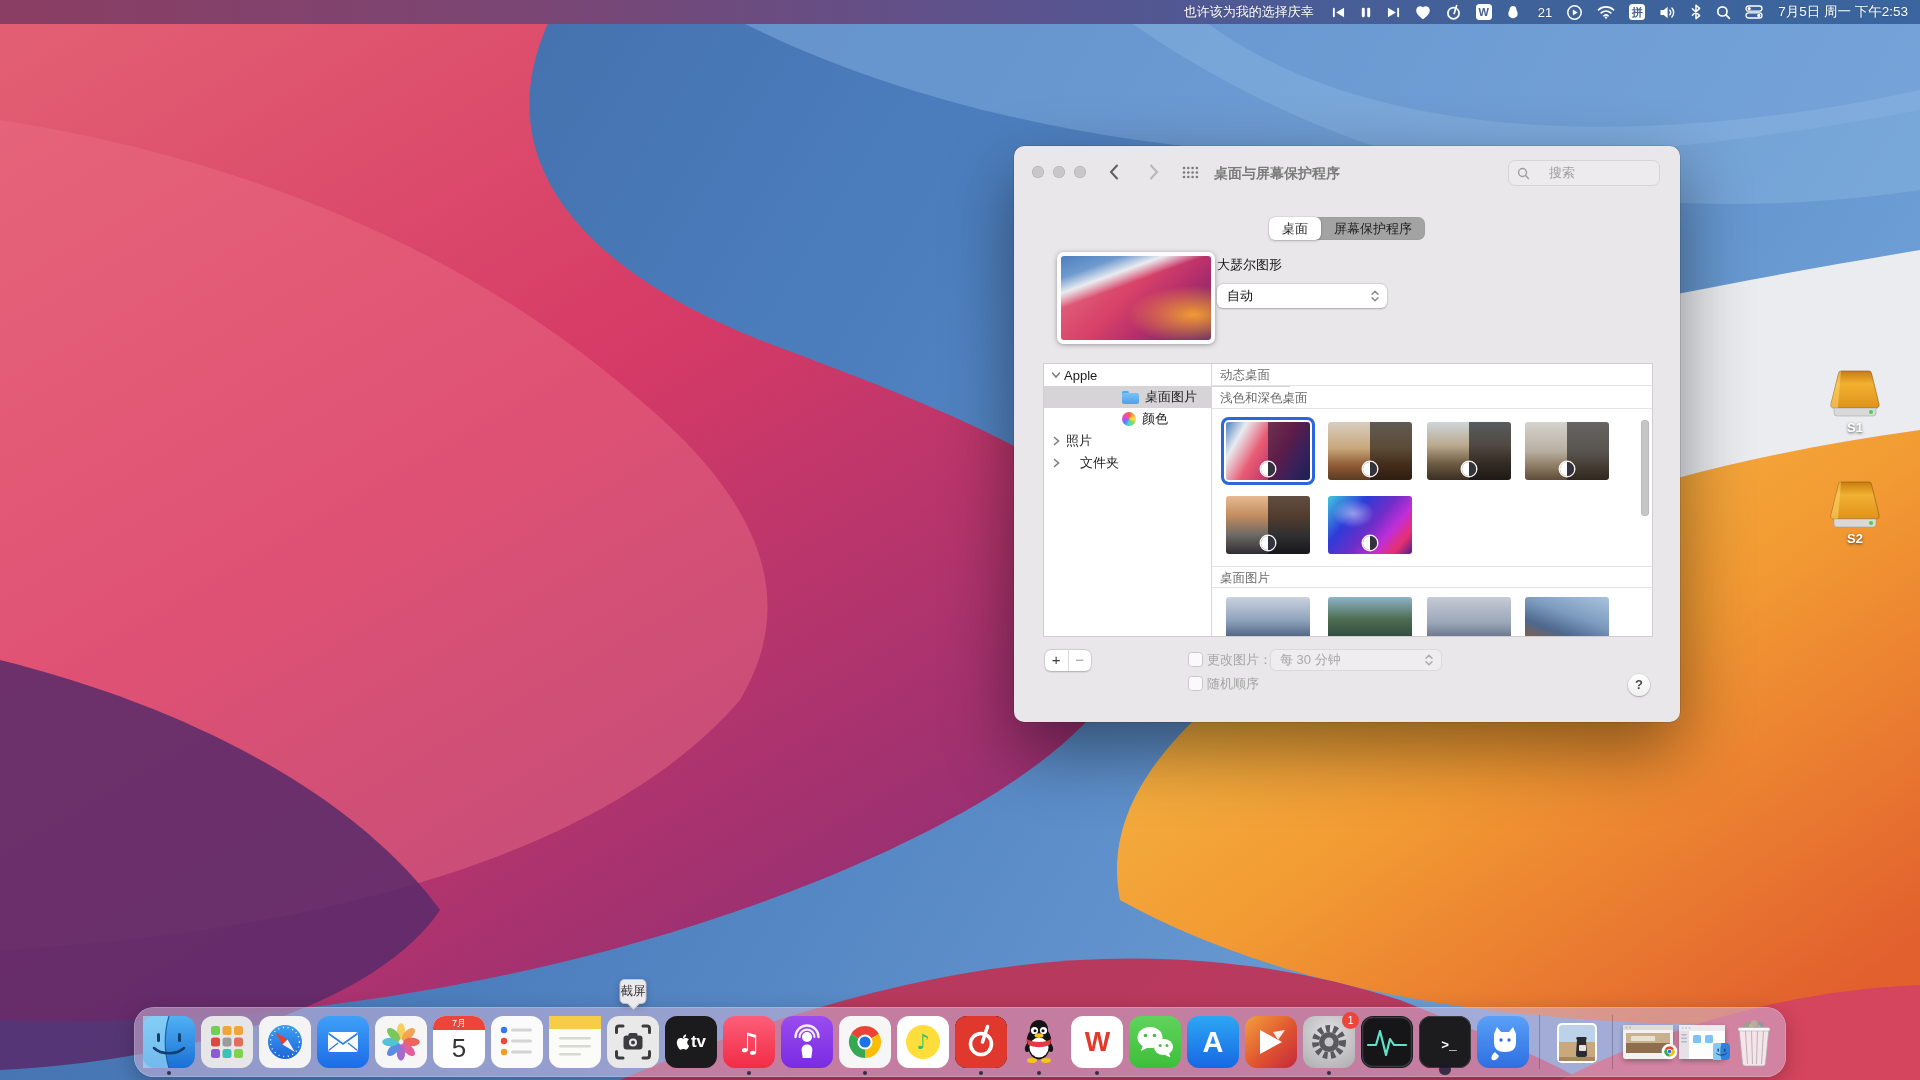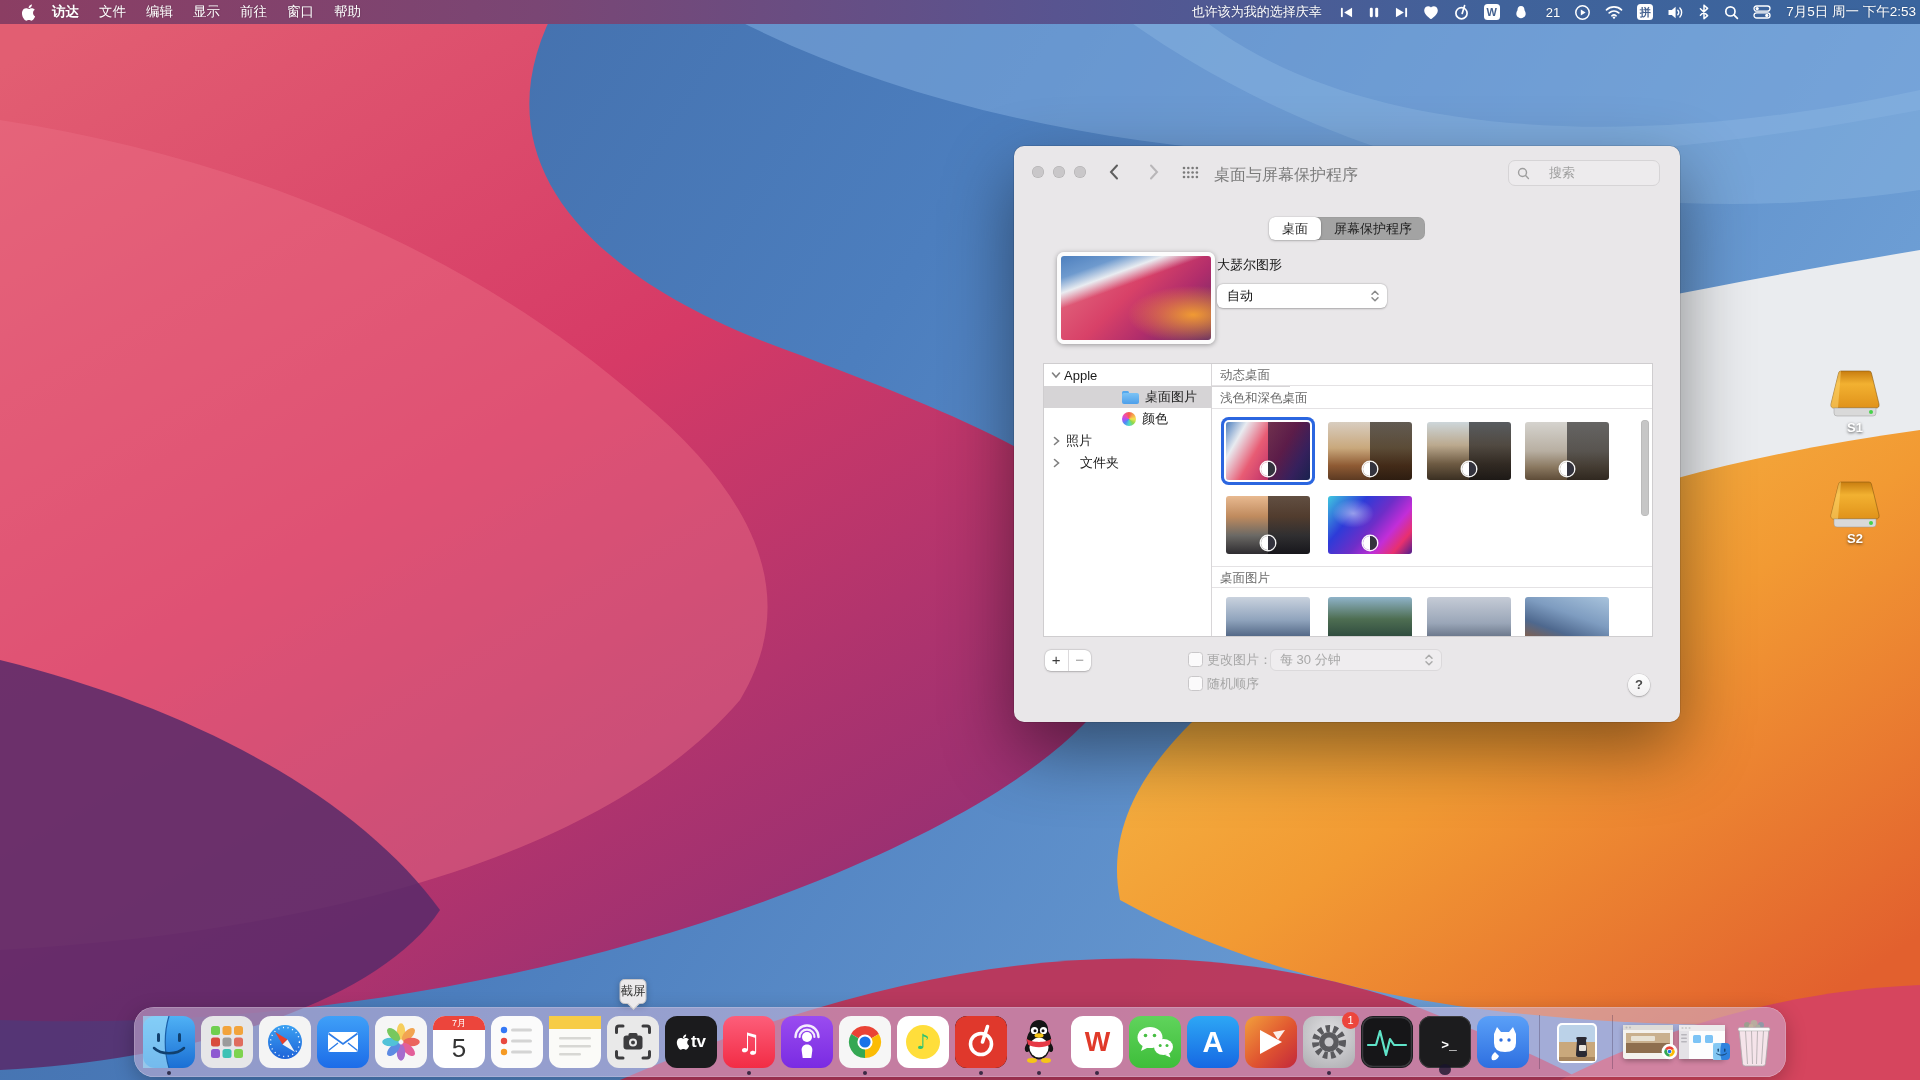--- a/index.html
+++ b/index.html
@@ -7,40 +7,40 @@
   
   #wall{position:absolute;inset:0;z-index:0}
   
   #menubar{position:absolute;left:0;top:0;width:1920px;height:24px;z-index:30;
     background:linear-gradient(90deg,#8B3E63 0%,#7A4674 28%,#585490 55%,#40629A 78%,#3A659E 100%);
     display:flex;align-items:center;color:#fff;font-size:13.5px;
     text-shadow:0 0 2px rgba(0,0,0,.25)}
   #menubar .left{display:flex;align-items:center;gap:0;padding-left:14px}
   .mi{padding:0 10px;line-height:24px;cursor:default}
   .mi.app{font-weight:700}
-  #menubar .right{margin-left:auto;display:flex;align-items:center;gap:0;padding-right:4px}
+  #menubar .right{margin-left:auto;display:flex;align-items:center;gap:0;padding-right:12px}
   .si{display:flex;align-items:center;padding:0 7px;height:24px}
   .si svg{display:block}
   .im-badge{width:16px;height:16px;background:#fff;border-radius:3.5px;color:#44618F;
     font-size:11px;font-weight:700;display:flex;align-items:center;justify-content:center;text-shadow:none}
   .qq-count{font-size:13px;margin-left:18px}
   .clock{font-size:13.5px;padding-left:8px;white-space:nowrap}
   .song{font-size:13px;padding-right:10px}
   
   .drive{position:absolute;width:84px;text-align:center;z-index:2}
   .drive .lbl{display:inline-block;margin-top:2px;font-size:13px;font-weight:700;color:#fff;
     text-shadow:0 1px 3px rgba(0,0,0,.65);padding:0 4px;border-radius:3px}
   
   #win{position:absolute;left:1014px;top:146px;width:666px;height:576px;z-index:10;
     background:#E9E7E9;border-radius:10px;
     box-shadow:0 28px 70px rgba(0,0,0,.45),0 0 0 .5px rgba(0,0,0,.2)}
   .tl{position:absolute;top:20px;width:12px;height:12px;border-radius:50%;
     background:#C9C7C9;box-shadow:inset 0 0 0 .5px rgba(0,0,0,.15)}
   .navbtn{position:absolute;top:15px;width:24px;height:22px;display:flex;align-items:center;justify-content:center}
-  .win-title{position:absolute;left:200px;top:19px;font-size:16px;font-weight:400;color:#7B7B7B;white-space:nowrap}
+  .win-title{position:absolute;left:200px;top:19px;font-size:14px;font-weight:700;color:#7B7B7B;white-space:nowrap}
   .search{position:absolute;left:494px;top:14px;width:152px;height:26px;border-radius:7px;
     background:#EDEBED;border:1px solid #D6D4D6;display:flex;align-items:center;padding:0 8px;box-sizing:border-box;gap:19px}
   .search .ph{font-size:13px;color:#9E9E9E}
   .tabs{position:absolute;left:50%;top:71px;transform:translateX(-50%);display:flex;height:23px;
     background:#a3a3a3;border-radius:7px;box-shadow:inset 0 0 0 .5px rgba(0,0,0,.06)}
   .tab{font-size:13px;line-height:23px;padding:0 13px;color:#1f1f1f;border-radius:6px}
   .tab.sel{background:#fff;box-shadow:0 1px 2.5px rgba(0,0,0,.22),0 0 0 .5px rgba(0,0,0,.08)}
   .hero-thumb{position:absolute;left:43px;top:106px;width:150px;height:84px;border-radius:7px;
     border:4px solid #FCFCFC;box-shadow:0 1px 5px rgba(0,0,0,.35);box-sizing:content-box;
     background:
@@ -170,34 +170,20 @@
   <path d="M1920 250 C 1500 320, 1200 400, 980 470 C 840 515, 760 540, 700 560 C 900 600, 1250 625, 1920 600 Z" fill="#EAECEF"></path>
   <path d="M1920 430 C 1700 460, 1500 520, 1330 620 C 1180 710, 1100 800, 1120 900 C 1300 1000, 1560 1040, 1920 1020 Z" fill="url(#g-org)"></path>
   <path d="M0 0 L 560 0 C 480 140, 560 260, 760 340 C 1000 430, 1120 480, 1140 580 C 1160 690, 1040 790, 820 880 C 560 985, 260 1030, 0 1020 Z" fill="url(#g-mag)"></path>
   <path d="M0 120 C 260 160, 480 260, 640 400 C 760 500, 800 600, 740 700 C 620 840, 360 930, 0 950 Z" fill="#EC6E84" opacity="0.45"></path>
   <path d="M0 660 C 200 710, 360 800, 440 910 C 380 1000, 200 1060, 0 1070 Z" fill="#582A6A" opacity="0.85"></path>
   <path d="M620 1080 C 900 960, 1150 920, 1400 1000 C 1500 1040, 1560 1065, 1580 1080 Z" fill="#C23052" opacity="0.9"></path>
   <path d="M1560 1080 C 1680 1020, 1800 990, 1920 985 L1920 1080 Z" fill="#D6455E"></path>
 </svg>
 
 <div id="menubar">
-  <div class="left">
-    <div class="si">
-      <svg width="14" height="17" viewBox="0 0 16 20">
-        <path fill="#fff" d="M13.9 10.6c0-2.4 2-3.6 2.1-3.7-1.1-1.7-2.9-1.9-3.5-1.9-1.5-.2-2.9.9-3.7.9-.8 0-1.9-.9-3.2-.8-1.6 0-3.1.9-3.9 2.4-1.7 2.9-.4 7.3 1.2 9.7.8 1.2 1.7 2.5 3 2.4 1.2 0 1.7-.8 3.1-.8 1.5 0 1.9.8 3.2.8 1.3 0 2.1-1.2 2.9-2.4.9-1.4 1.3-2.7 1.3-2.8-.1 0-2.5-1-2.5-3.8zM11.6 3.6c.7-.8 1.1-2 1-3.1-1 0-2.2.7-2.9 1.5-.6.7-1.2 1.9-1 3 1.1.1 2.2-.6 2.9-1.4z"></path>
-      </svg>
-    </div>
-    <span class="mi app">访达</span>
-    <span class="mi">文件</span>
-    <span class="mi">编辑</span>
-    <span class="mi">显示</span>
-    <span class="mi">前往</span>
-    <span class="mi">窗口</span>
-    <span class="mi">帮助</span>
-  </div>
   <div class="right">
     <span class="song">也许该为我的选择庆幸</span>
     <div class="si">
       <svg width="15" height="13" viewBox="0 0 16 14">
           <rect x="2" y="2" width="2" height="10" rx="1" fill="#fff"></rect>
           <polygon points="14,2 5.5,7 14,12" fill="#fff"></polygon>
         </svg>
     </div>
     <div class="si">
       <svg width="12" height="13" viewBox="0 0 12 14">

